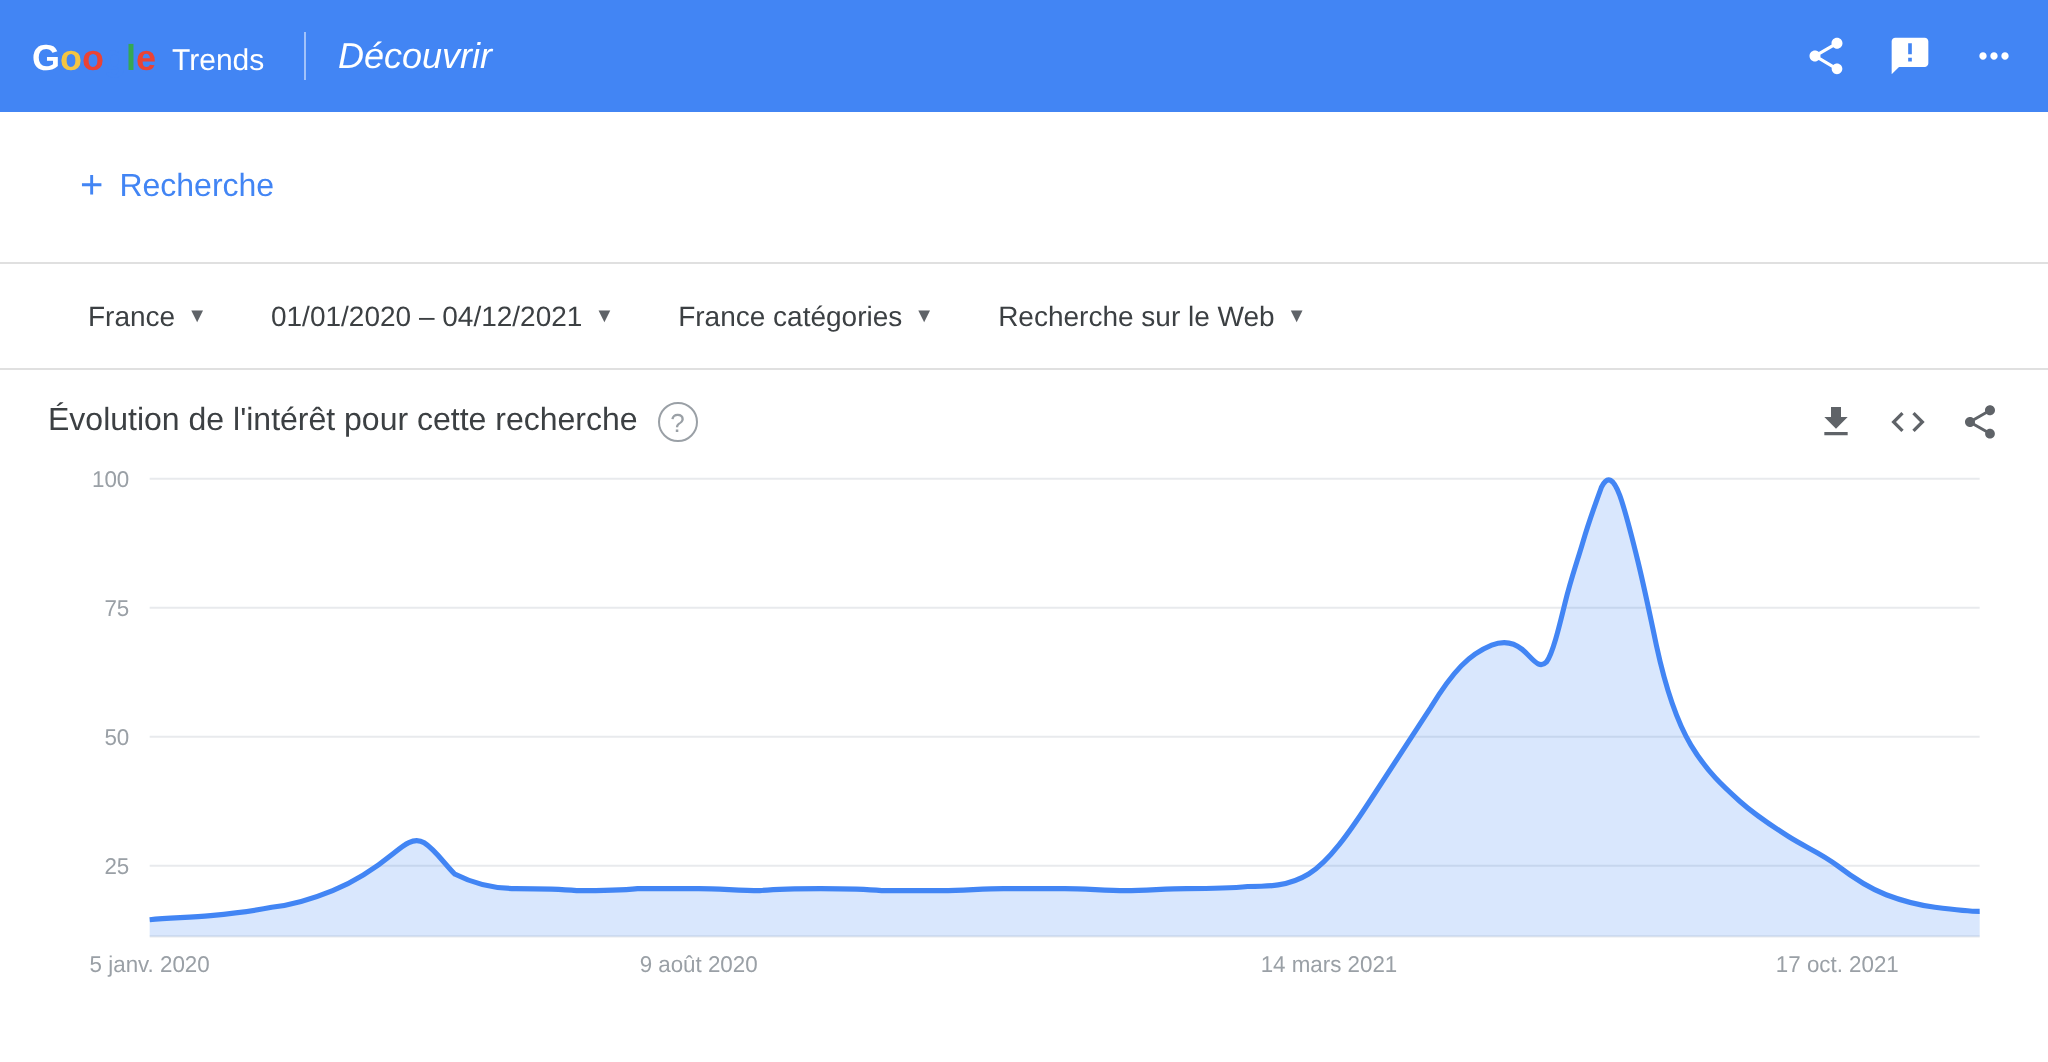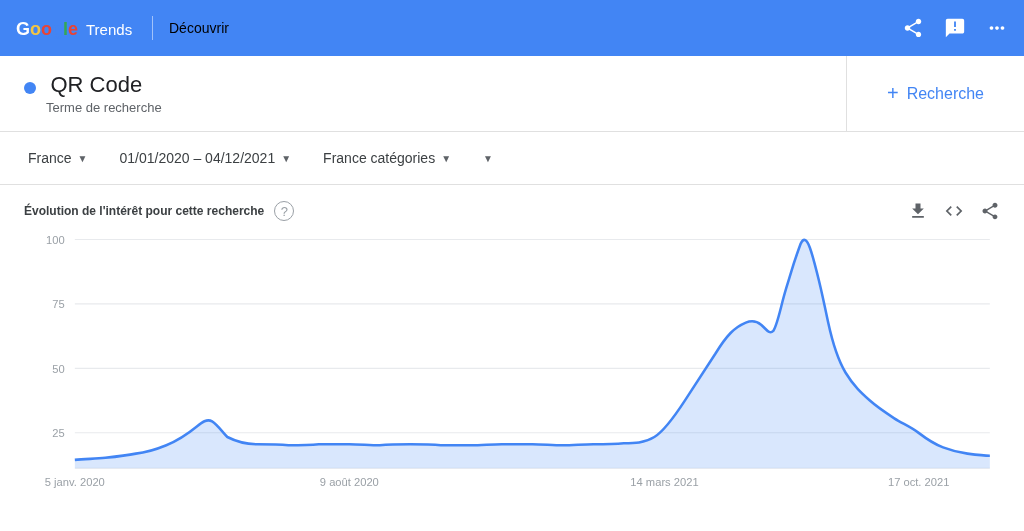--- a/index.html
+++ b/index.html
@@ -19,23 +19,24 @@
       align-items: center;
       gap: 8px;
     }
     .header-divider {
       width: 1px;
       height: 24px;
       background: rgba(255,255,255,0.5);
       margin: 0 16px;
     }
     .header-title {
-      font-size: 14px;
-      color: #000000;
+      font-size: 18px;
+      color: #ffffff;
       font-weight: 400;
+      font-style: italic;
     }
     .header-spacer { flex: 1; }
     .header-icons {
       display: flex;
       gap: 20px;
       align-items: center;
     }
 
     
     .search-area {
@@ -82,21 +83,21 @@
     }
     .compare-plus {
       font-size: 20px;
       color: #4285f4;
     }
 
     
     .filters {
       display: flex;
       align-items: center;
-      padding: 12px 16px;
+      padding: 12px 32px;
       gap: 8px;
       border-bottom: 1px solid #e0e0e0;
     }
     .filter-btn {
       display: flex;
       align-items: center;
       gap: 6px;
       padding: 6px 12px;
       border: none;
       background: transparent;
@@ -119,23 +120,23 @@
       align-items: center;
       justify-content: space-between;
       margin-bottom: 8px;
     }
     .chart-title-area {
       display: flex;
       align-items: center;
       gap: 10px;
     }
     .chart-title {
-      font-size: 12px;
+      font-size: 16px;
       color: #3c4043;
-      font-weight: 700;
+      font-weight: 400;
     }
     .chart-help {
       width: 20px;
       height: 20px;
       border-radius: 50%;
       border: 1.5px solid #9aa0a6;
       color: #9aa0a6;
       font-size: 13px;
       display: flex;
       align-items: center;
@@ -195,47 +196,41 @@
       <path d="M20 2H4c-1.1 0-2 .9-2 2v18l4-4h14c1.1 0 2-.9 2-2V4c0-1.1-.9-2-2-2zm-7 9h-2V5h2v6zm0 4h-2v-2h2v2z"></path>
     </svg>
 
     <svg width="22" height="22" viewBox="0 0 24 24" fill="white" style="cursor:pointer">
       <path d="M6 10c-1.1 0-2 .9-2 2s.9 2 2 2 2-.9 2-2-.9-2-2-2zm12 0c-1.1 0-2 .9-2 2s.9 2 2 2 2-.9 2-2-.9-2-2-2zm-6 0c-1.1 0-2 .9-2 2s.9 2 2 2 2-.9 2-2-.9-2-2-2z"></path>
     </svg>
   </div>
 </div>
 
 <div class="search-area">
-  <div class="search-term">
-    <div>
-      <span class="search-term-dot"></span>
-      <span class="search-term-name">QR Code</span>
-    </div>
-    <div class="search-term-label">Terme de recherche</div>
-  </div>
   <div class="compare-section">
     <span class="compare-plus">+</span>
     <span>Recherche</span>
   </div>
 </div>
 
 <div class="filters">
   <button class="filter-btn">
     <span>France</span>
     <span class="filter-arrow">▼</span>
   </button>
   <button class="filter-btn">
     <span>01/01/2020 – 04/12/2021</span>
     <span class="filter-arrow">▼</span>
   </button>
   <button class="filter-btn">
     <span>France catégories</span>
     <span class="filter-arrow">▼</span>
   </button>
   <button class="filter-btn">
+    <span>Recherche sur le Web</span>
     <span class="filter-arrow">▼</span>
   </button>
 </div>
 
 <div class="chart-section">
   <div class="chart-header">
     <div class="chart-title-area">
       <span class="chart-title">Évolution de l'intérêt pour cette recherche</span>
       <div class="chart-help">?</div>
     </div>

